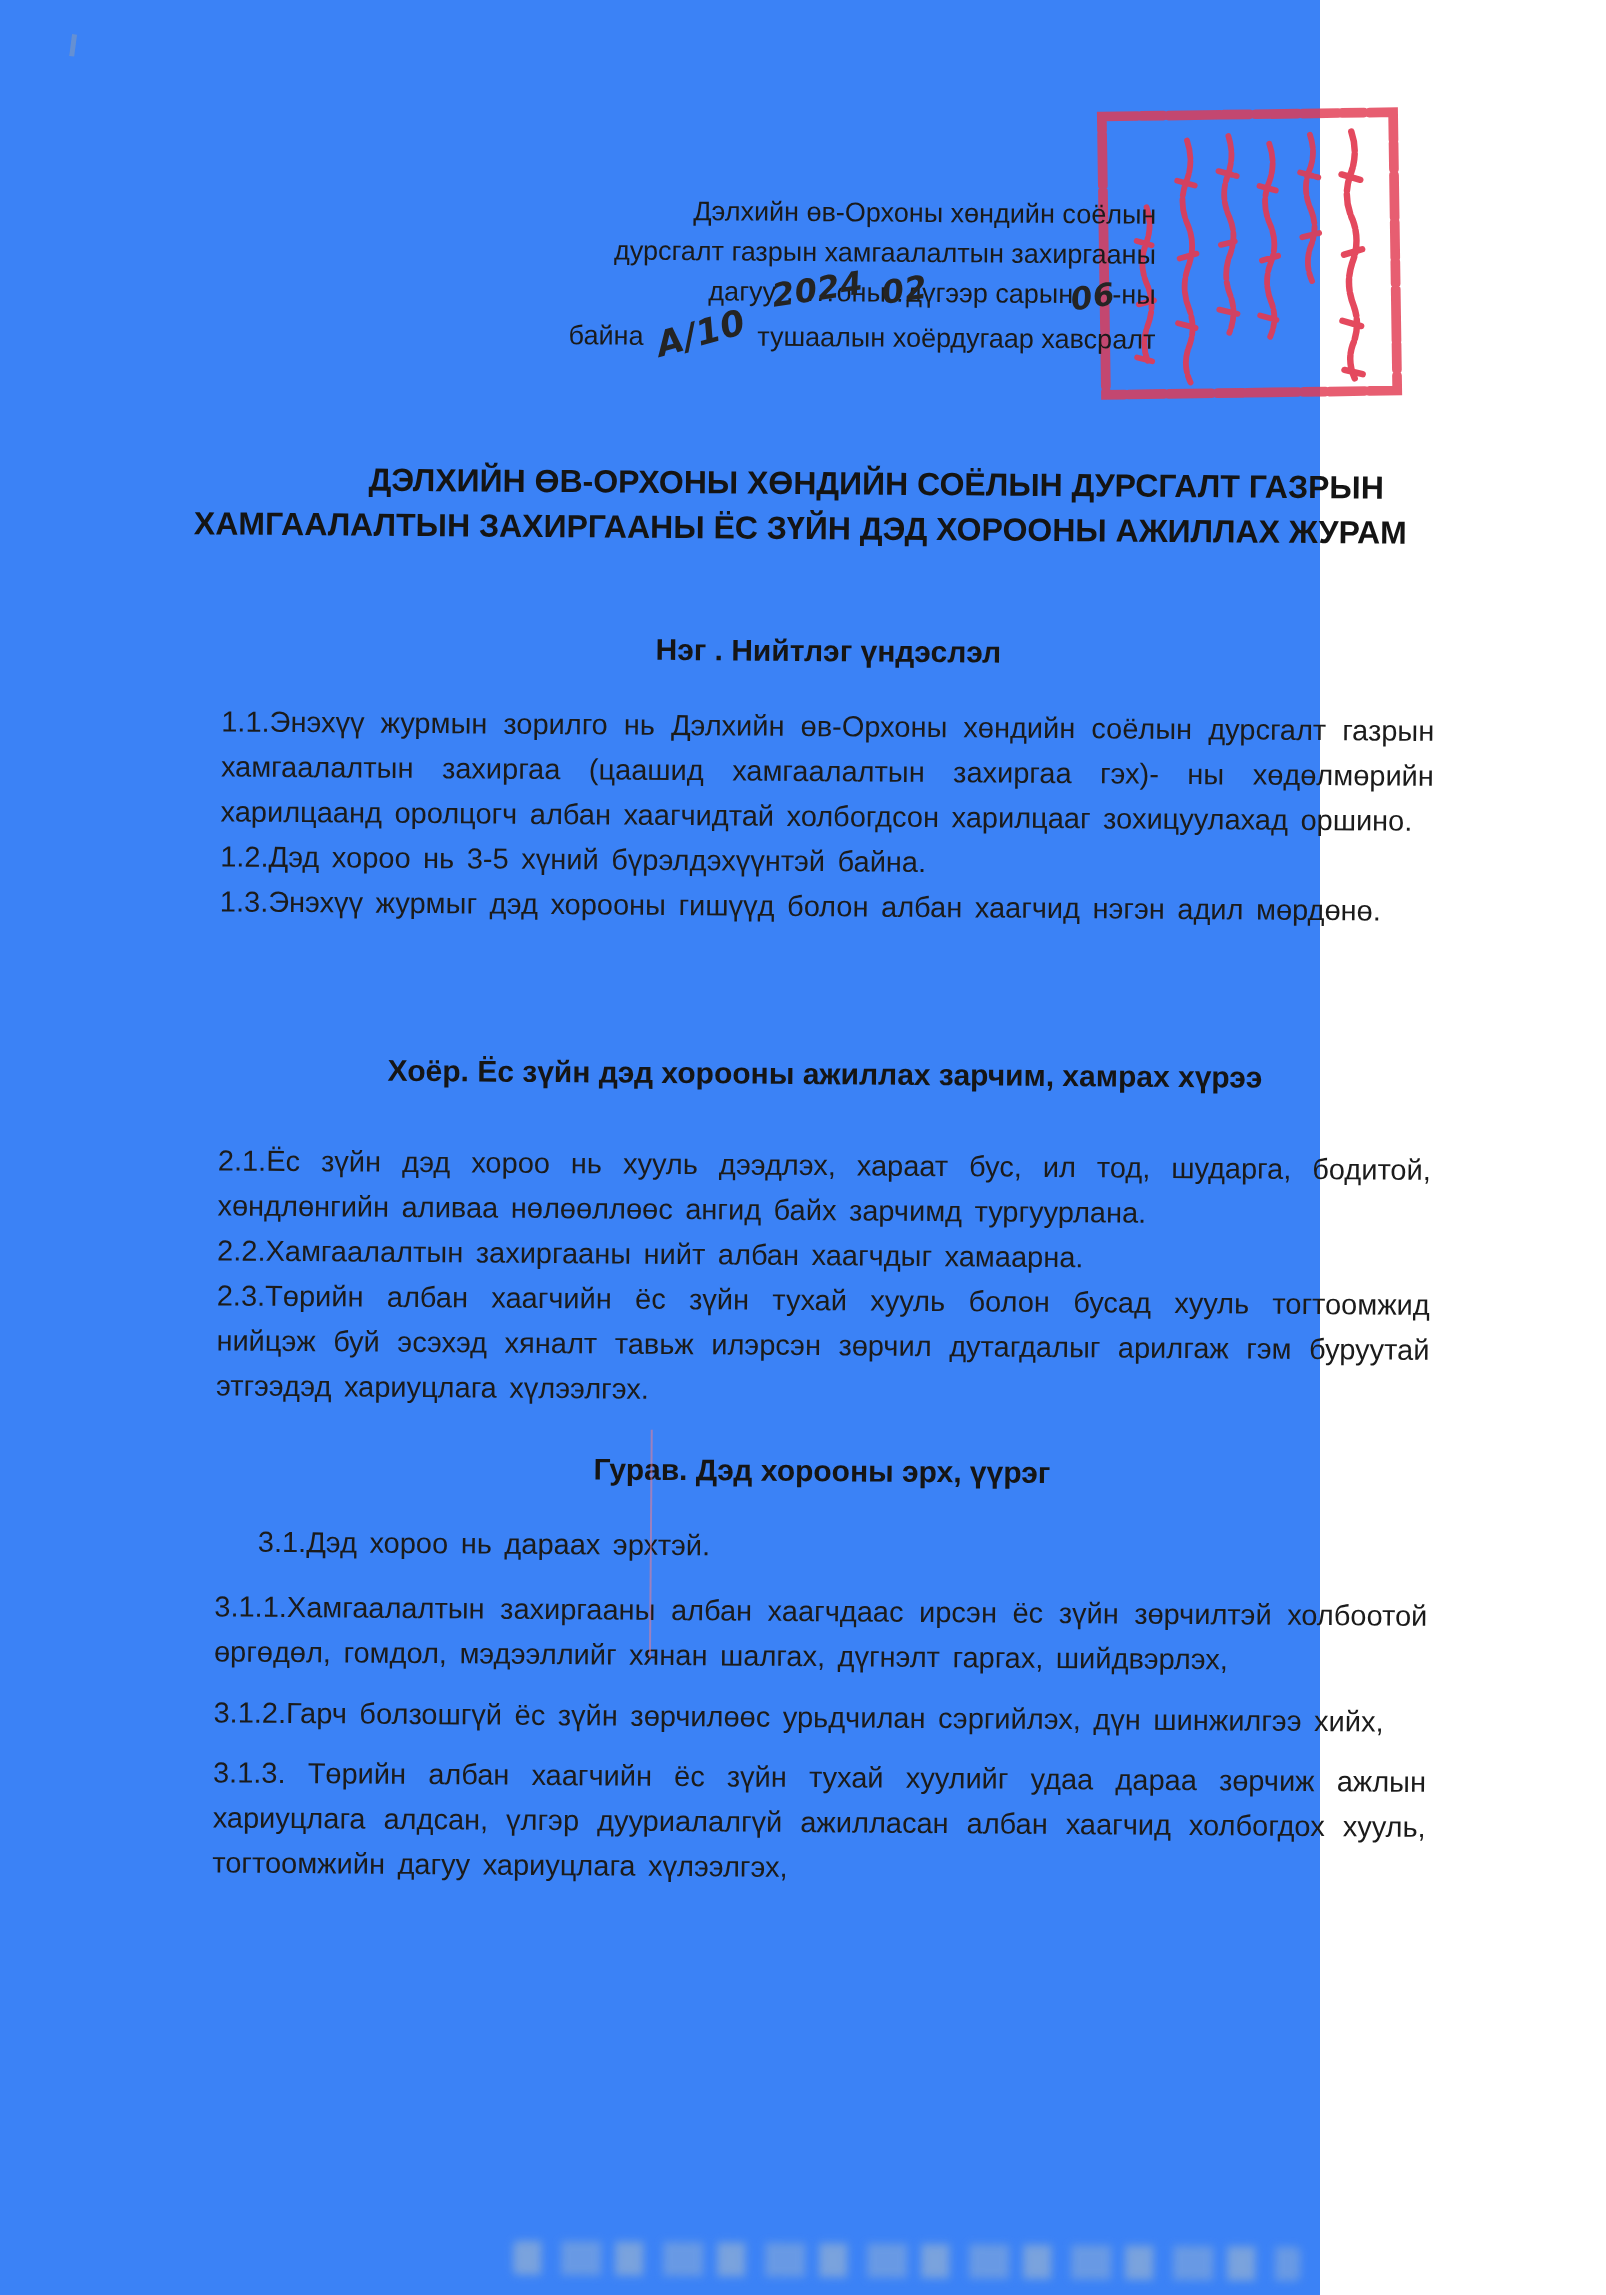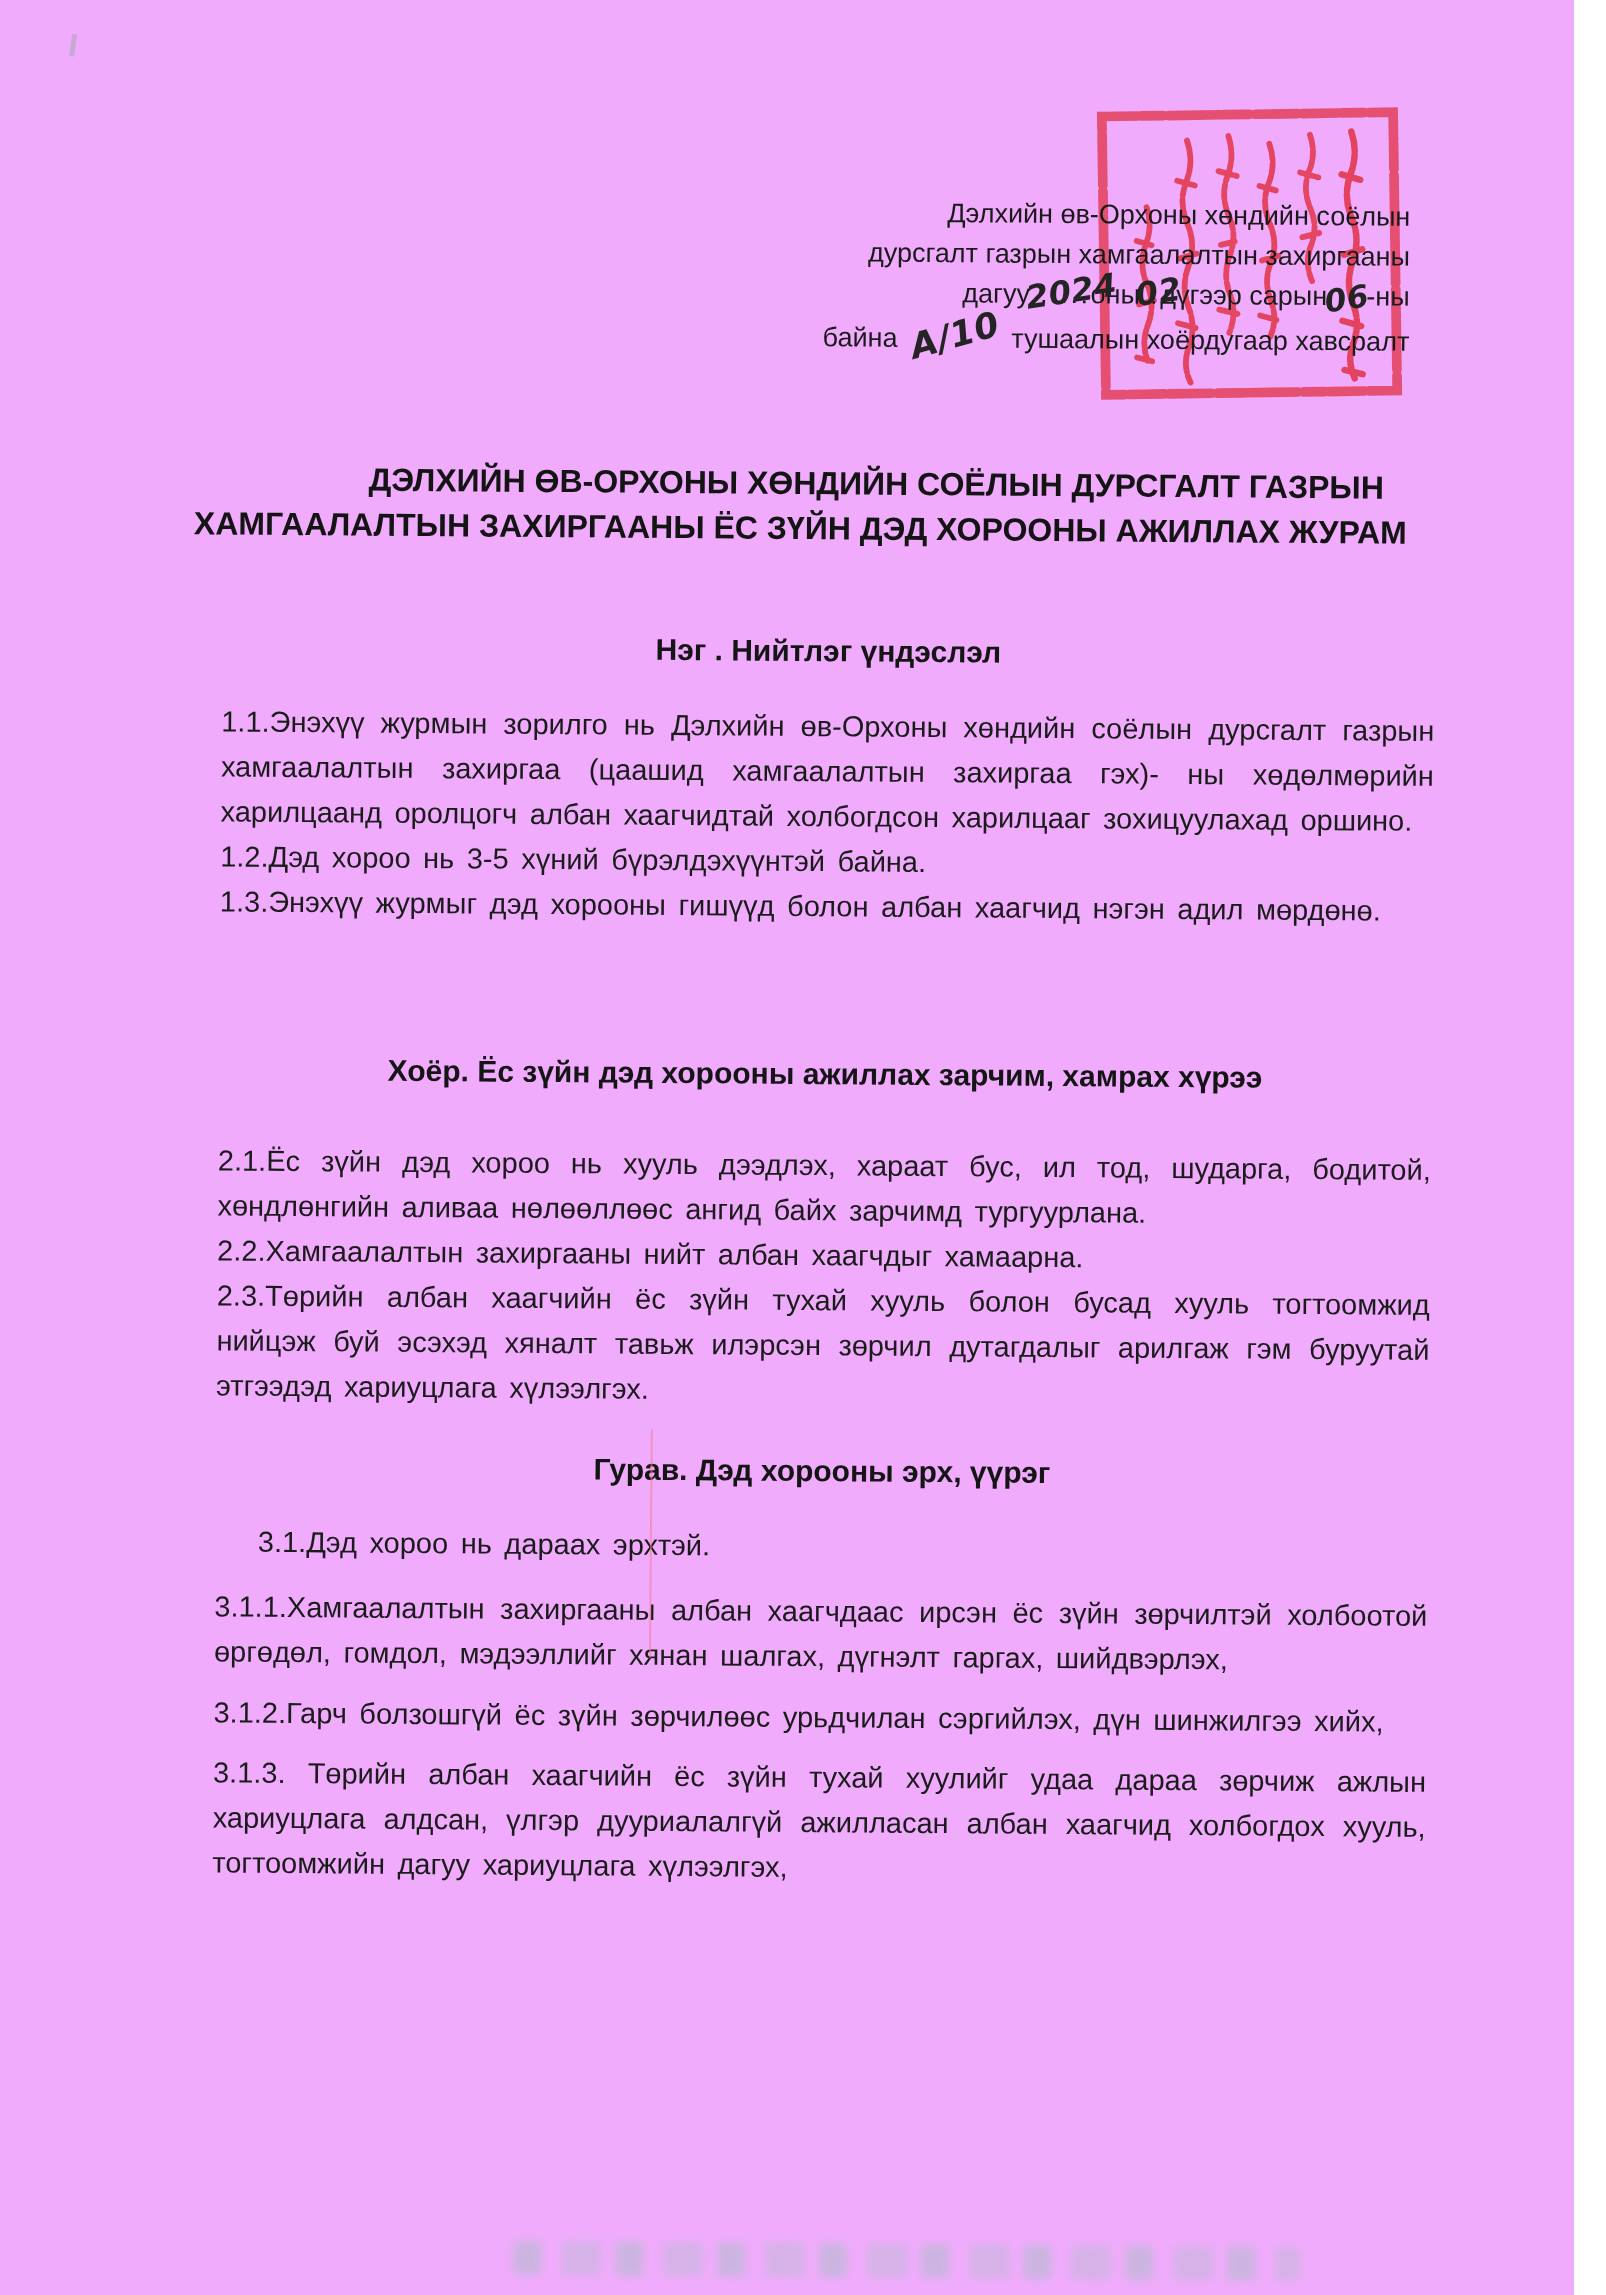--- a/index.html
+++ b/index.html
@@ -3,21 +3,21 @@
 <meta charset="utf-8">
 <style>
   html, body { margin: 0; padding: 0; }
   body {
     width: 1607px; height: 2295px;
     background: #ffffff;
     font-family: "Liberation Sans", sans-serif;
     color: #1a1a1a;
     overflow: hidden;
   }
-  .page { position: relative; width: 1574px; height: 2295px; background: #f0abfc; }
+  .page { position: relative; width: 1320px; height: 2295px; background: #3b82f6; }
   .content { position: absolute; inset: 0; transform: rotate(0.45deg); transform-origin: 803px 0; }
 
   
   .stamp {
     position: absolute; left: 1100px; top: 105px;
     width: 303px; height: 290px;
     transform: rotate(-1.3deg);
     z-index: 1;
   }
 

